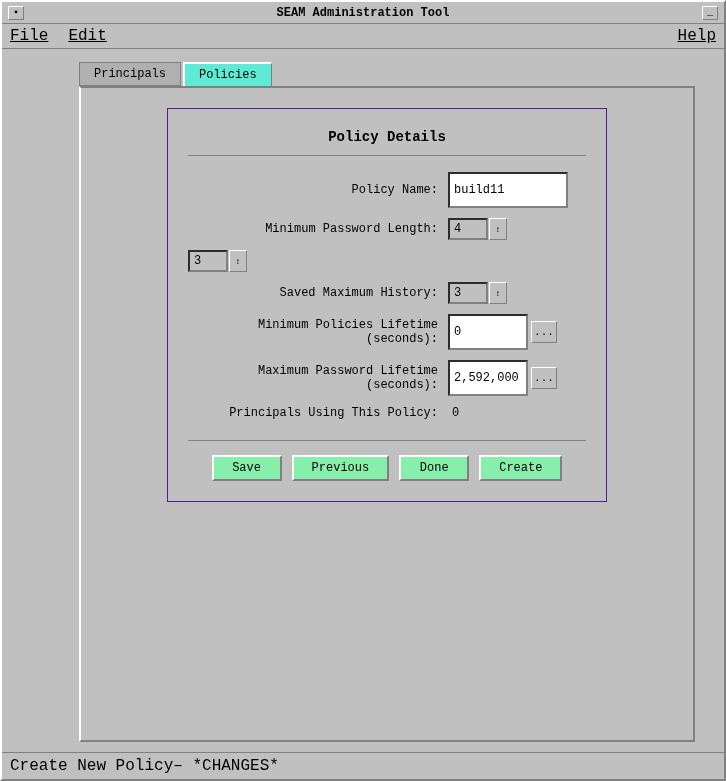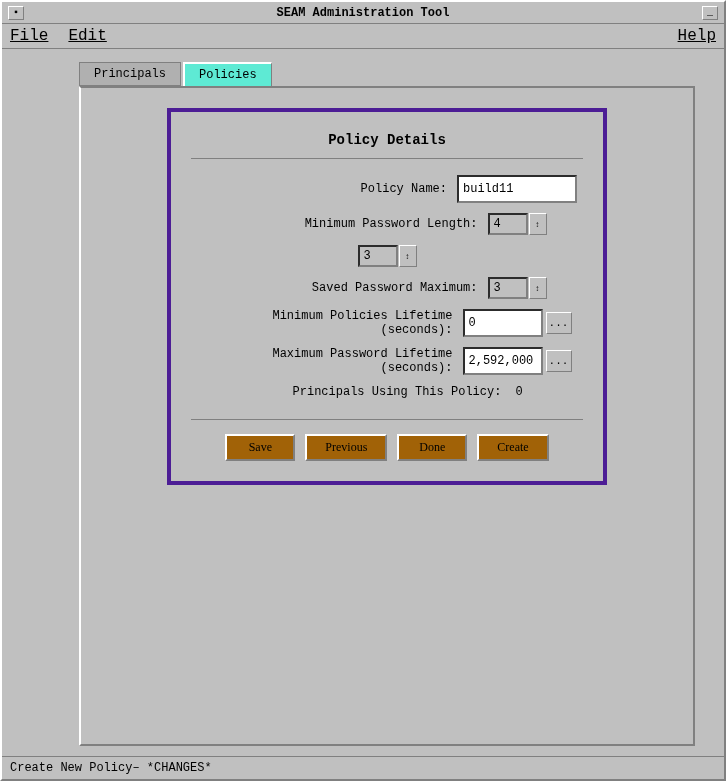--- a/index.html
+++ b/index.html
@@ -122,21 +122,21 @@
       border-bottom: 2px solid #808080;
       background: #c0c0c0;
       flex: 1;
       padding: 20px;
       display: flex;
       flex-direction: column;
       align-items: center;
     }
 
     .main-panel-inner {
-      border: 4px solid #4c1d95;
+      border: 1px solid #4c1d95;
       background: #c0c0c0;
       width: 100%;
       max-width: 440px;
       padding: 20px 20px 20px 20px;
       display: flex;
       flex-direction: column;
     }
 
     .panel-title {
       text-align: center;
@@ -148,37 +148,36 @@
     .panel-divider {
       border: none;
       border-top: 1px solid #808080;
       margin-bottom: 16px;
     }
 
     .form-row {
       display: flex;
       align-items: center;
       margin-bottom: 10px;
-      justify-content: center;
     }
 
     .form-label {
       text-align: right;
       flex: 0 0 260px;
       padding-right: 10px;
       font-size: 12px;
     }
 
     .form-input {
       border: 2px inset #808080;
       background: #ffffff;
       padding: 2px 4px;
       font-size: 12px;
       font-family: 'Courier New', Courier, monospace;
-      height: 28px;
+      height: 36px;
     }
 
     .form-input-wide {
       width: 120px;
     }
 
     .form-input-medium {
       width: 80px;
     }
 
@@ -241,34 +240,34 @@
     }
 
     .button-row {
       display: flex;
       justify-content: center;
       gap: 10px;
     }
 
     .action-btn {
       padding: 4px 18px;
-      background: #a16207;
+      background: #86efac;
       border: 2px solid #ffffff;
       border-right-color: #808080;
       border-bottom-color: #808080;
       font-size: 12px;
-      font-family: Liberation Serif, serif;
+      font-family: Liberation Mono, monospace;
       cursor: pointer;
       min-width: 70px;
       text-align: center;
     }
 
     .status-bar {
       padding: 4px 8px;
-      font-size: 12px;
+      font-size: 16px;
       border-top: 1px solid #808080;
       background: #c0c0c0;
     }
   </style>
 </head>
 <body>
 
 <div class="window">
 
   <div class="title-bar">
@@ -314,21 +313,21 @@
         </div>
 
         <div class="form-row">
           <div class="spinner-group">
             <input class="spinner-input" type="text" value="3" style="">
             <div class="spinner-btn">↕</div>
           </div>
         </div>
 
         <div class="form-row">
-          <span class="form-label">Saved Password Maximum:</span>
+          <span class="form-label">Saved Maximum History:</span>
           <div class="spinner-group">
             <input class="spinner-input" type="text" value="3" style="">
             <div class="spinner-btn">↕</div>
           </div>
         </div>
 
         <div class="form-row">
           <span class="form-label">Minimum Policies Lifetime (seconds):</span>
           <input class="form-input form-input-medium" type="text" value="0" style="">
           <div class="browse-btn">

